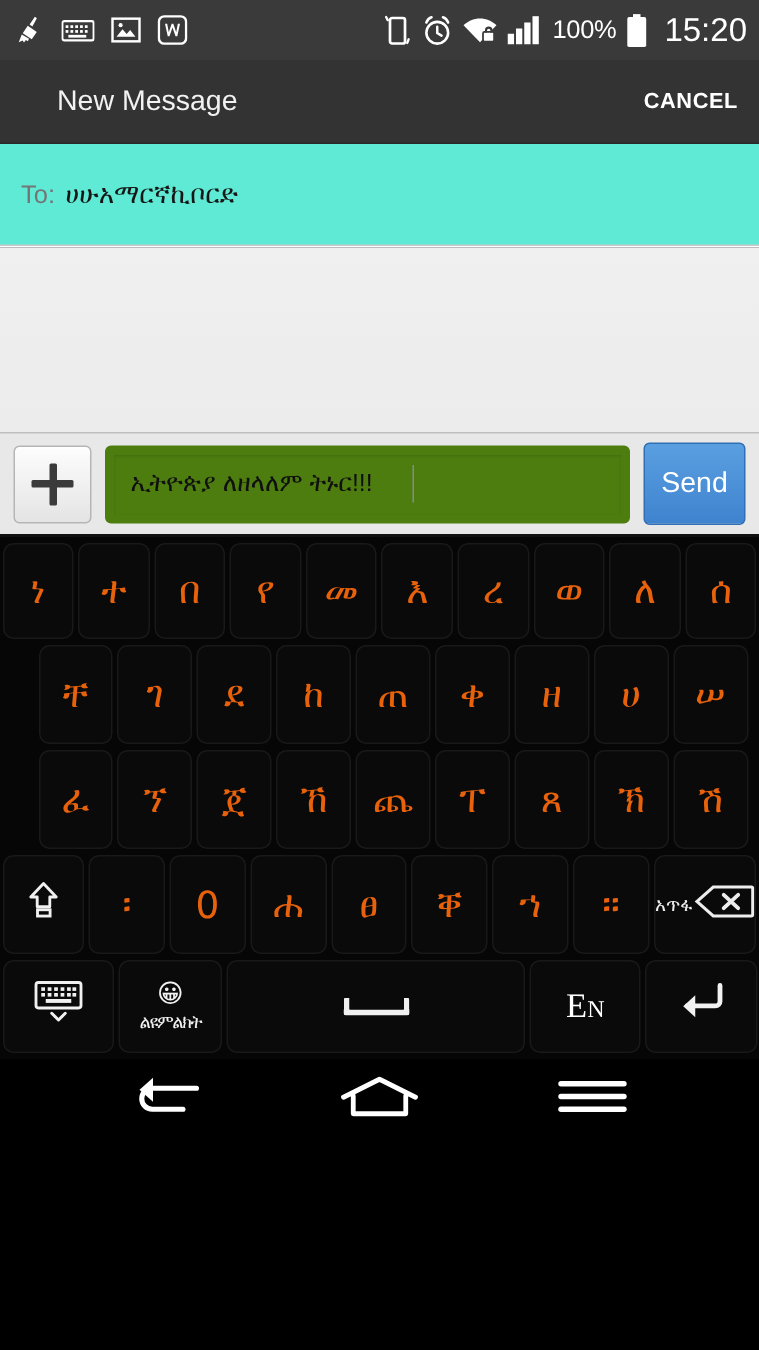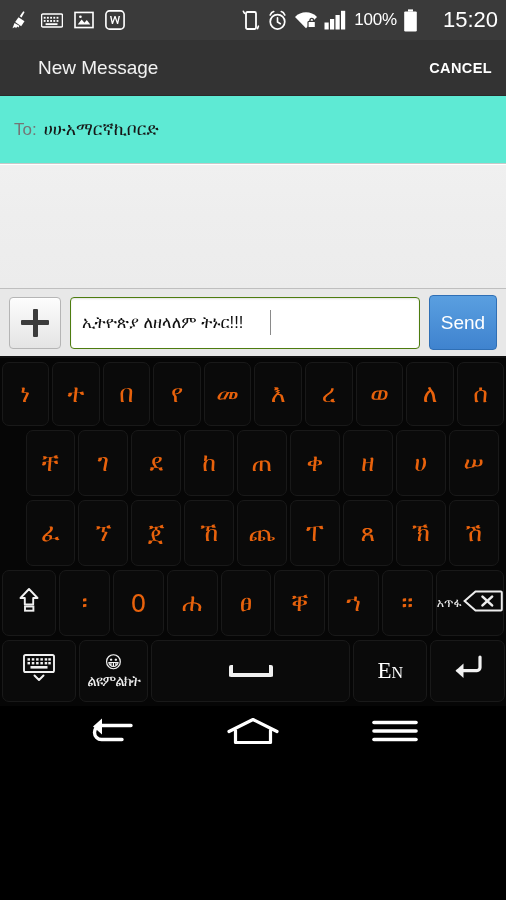--- a/index.html
+++ b/index.html
@@ -14,21 +14,21 @@
   
   .statusbar {
     height: 40px; background: #3a3a3a; flex: 0 0 40px;
     display: flex; align-items: center; padding: 0 8px 0 10px;
     color: #fff; position: relative;
   }
   .sb-left { display: flex; align-items: center; gap: 11px; }
   .sb-right { margin-left: auto; display: flex; align-items: center; gap: 6px; }
   .sb-ic { display: inline-flex; align-items: center; justify-content: center; }
   .sb-pct { font-size: 17px; letter-spacing: -0.2px; font-weight: 400; color: #fff; }
-  .sb-clock { font-size: 22px; font-weight: 400; color: #fff; letter-spacing: 0px; margin-left: 19px; }
+  .sb-clock { font-size: 22px; font-weight: 400; color: #fff; letter-spacing: 0px; margin-left: 5px; }
 
   
   .actionbar {
     height: 56px; flex: 0 0 56px; background: #333333;
     display: flex; align-items: center; padding: 0 14px;
     border-bottom: 1px solid #2a2a2a;
   }
   .ab-title { color: #f2f2f2; font-size: 19px; font-weight: 400; margin-left: 24px; }
   .ab-cancel { margin-left: auto; color: #ffffff; font-size: 14.5px; font-weight: 700; letter-spacing: 0.4px; }
 
@@ -60,21 +60,21 @@
     display: flex; align-items: center; justify-content: center;
     position: relative;
   }
   .plusbtn::before, .plusbtn::after {
     content: ""; position: absolute; background: #3b3b3b; border-radius: 1px;
   }
   .plusbtn::before { width: 28px; height: 5px; }
   .plusbtn::after { width: 5px; height: 28px; }
   .msgfield {
     flex: 1 1 auto; height: 52px; border-radius: 4px;
-    background: #ffffff; border: 1px solid #4d7c0f;
+    background: #4d7c0f; border: 6px solid #4d7c0f;
     box-shadow: 0 1px 2px rgba(0,0,0,.12) inset;
     display: flex; align-items: center; padding: 0 11px;
     font-size: 16.5px; color: #101010; position: relative; overflow: hidden;
     white-space: nowrap;
     gap: 25px;
   }
   .caret {
     display: inline-block; width: 1px; height: 25px; background: #8a8a8a;
     margin-left: 2px;
   }
@@ -108,21 +108,21 @@
   .key.fn { color: #f2f2f2; }
   .key.spacebar { flex: 3.05 1 0; }
   .key.shiftk { flex: 1.08 1 0; }
   .key.delk { flex: 1.08 1 0; gap: 2px; }
   .del-label { font-size: 12.5px; color: #ededed; line-height: 1; }
   .key.enterk { flex: 1.12 1 0; }
   .key.langk { flex: 1.12 1 0; }
   .key.hidek { flex: 1.12 1 0; }
   .key.emojik { flex: 1.05 1 0; flex-direction: column; gap: 3px; }
   .emoji-top { font-size: 17px; line-height: 1; }
-  .emoji-sub { font-size: 15px; color: #f0f0f0; line-height: 1; letter-spacing: -1px; }
+  .emoji-sub { font-size: 12px; color: #f0f0f0; line-height: 1; letter-spacing: -1px; }
   .spacebar-mark {
     width: 44px; height: 12px;
     border: 0; border-left: 4px solid #f0f0f0; border-right: 4px solid #f0f0f0; border-bottom: 4px solid #f0f0f0;
     border-radius: 2px;
   }
 
   
   .navbar {
     flex: 0 0 54px; background: #000;
     display: flex; align-items: center; justify-content: space-around;

